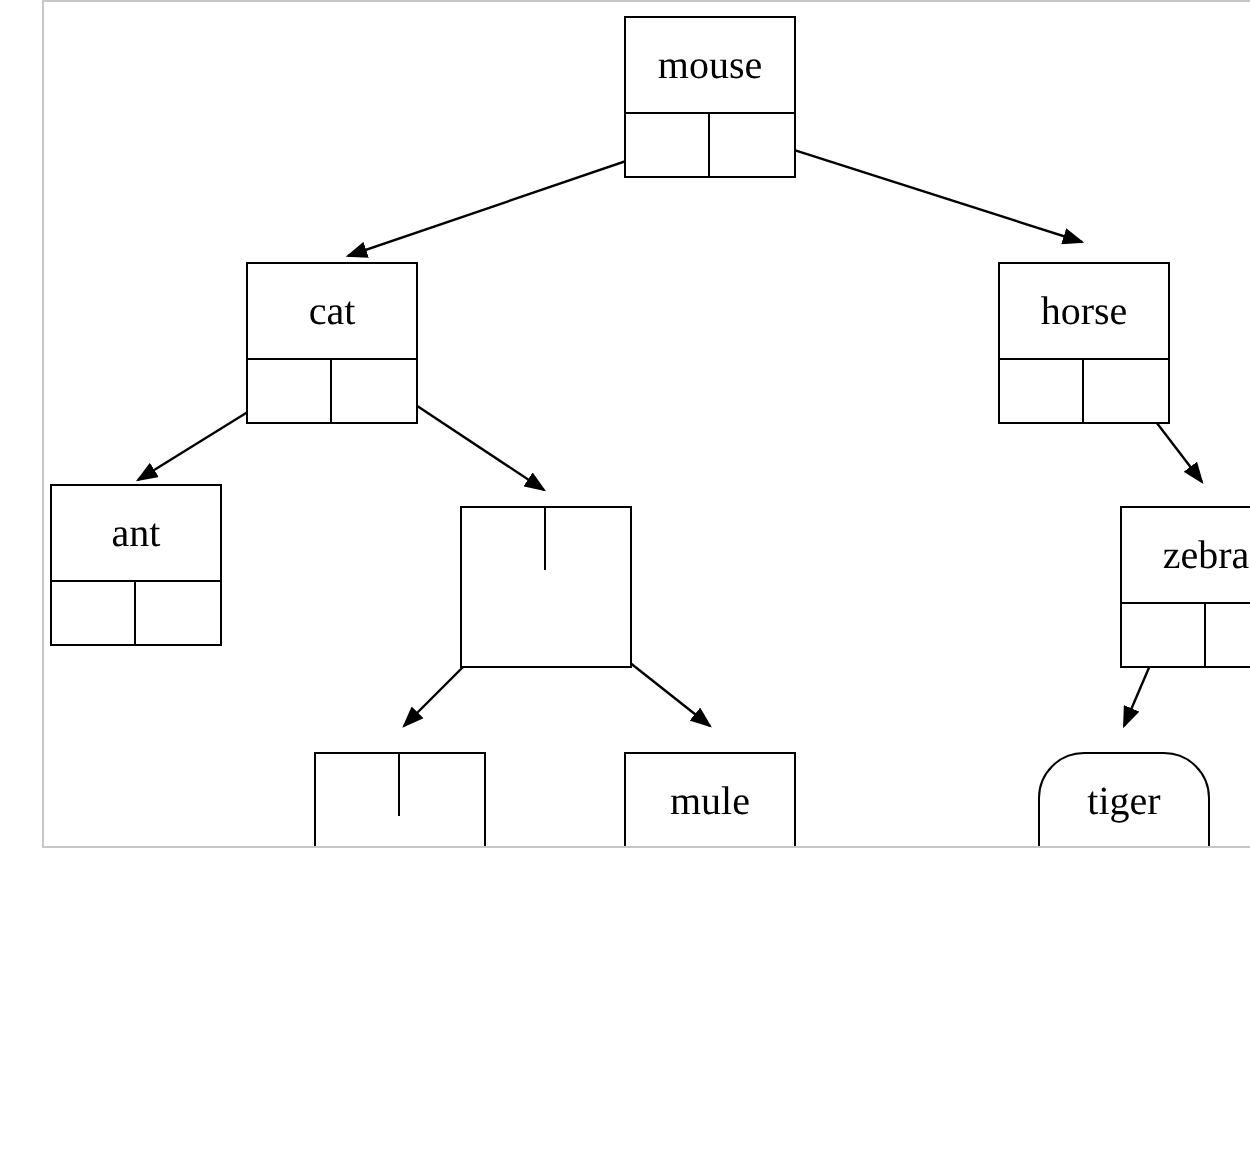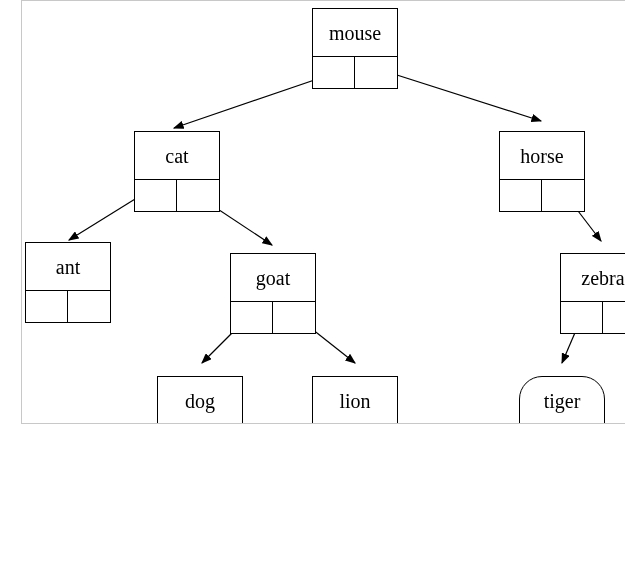--- a/index.html
+++ b/index.html
@@ -83,21 +83,21 @@
   </svg>
 
   <div id="node-layer">
       <div class="node" style="left: 290px; top: 7px;">
         <div class="node-label">mouse</div>
         <div class="node-cells">
           <div class="cell left"></div>
           <div class="cell right"></div>
         </div>
       </div>
-      <div class="node" style="left: 112px; top: 130px;">
+      <div class="node" style="left: 101px; top: 130px;">
         <div class="node-label">cat</div>
         <div class="node-cells">
           <div class="cell left"></div>
           <div class="cell right"></div>
         </div>
       </div>
       <div class="node" style="left: 477px; top: 130px;">
         <div class="node-label">horse</div>
         <div class="node-cells">
           <div class="cell left"></div>
@@ -105,42 +105,40 @@
         </div>
       </div>
       <div class="node" style="left: 3px; top: 241px;">
         <div class="node-label">ant</div>
         <div class="node-cells">
           <div class="cell left"></div>
           <div class="cell right"></div>
         </div>
       </div>
       <div class="node" style="left: 208px; top: 252px;">
-        <div class="node-label">goat</div>
         <div class="node-cells">
           <div class="cell left"></div>
           <div class="cell right"></div>
         </div>
       </div>
       <div class="node" style="left: 538px; top: 252px;">
         <div class="node-label">zebra</div>
         <div class="node-cells">
           <div class="cell left"></div>
           <div class="cell right"></div>
         </div>
       </div>
       <div class="node" style="left: 135px; top: 375px;">
-        <div class="node-label">dog</div>
         <div class="node-cells">
           <div class="cell left"></div>
           <div class="cell right"></div>
         </div>
       </div>
       <div class="node" style="left: 290px; top: 375px;">
-        <div class="node-label">lion</div>
+        <div class="node-label">mule</div>
         <div class="node-cells">
           <div class="cell left"></div>
           <div class="cell right"></div>
         </div>
       </div>
       <div class="node" style="left: 497px; top: 375px; border-radius: 23px;">
         <div class="node-label">tiger</div>
         <div class="node-cells">
           <div class="cell left"></div>
           <div class="cell right"></div>

